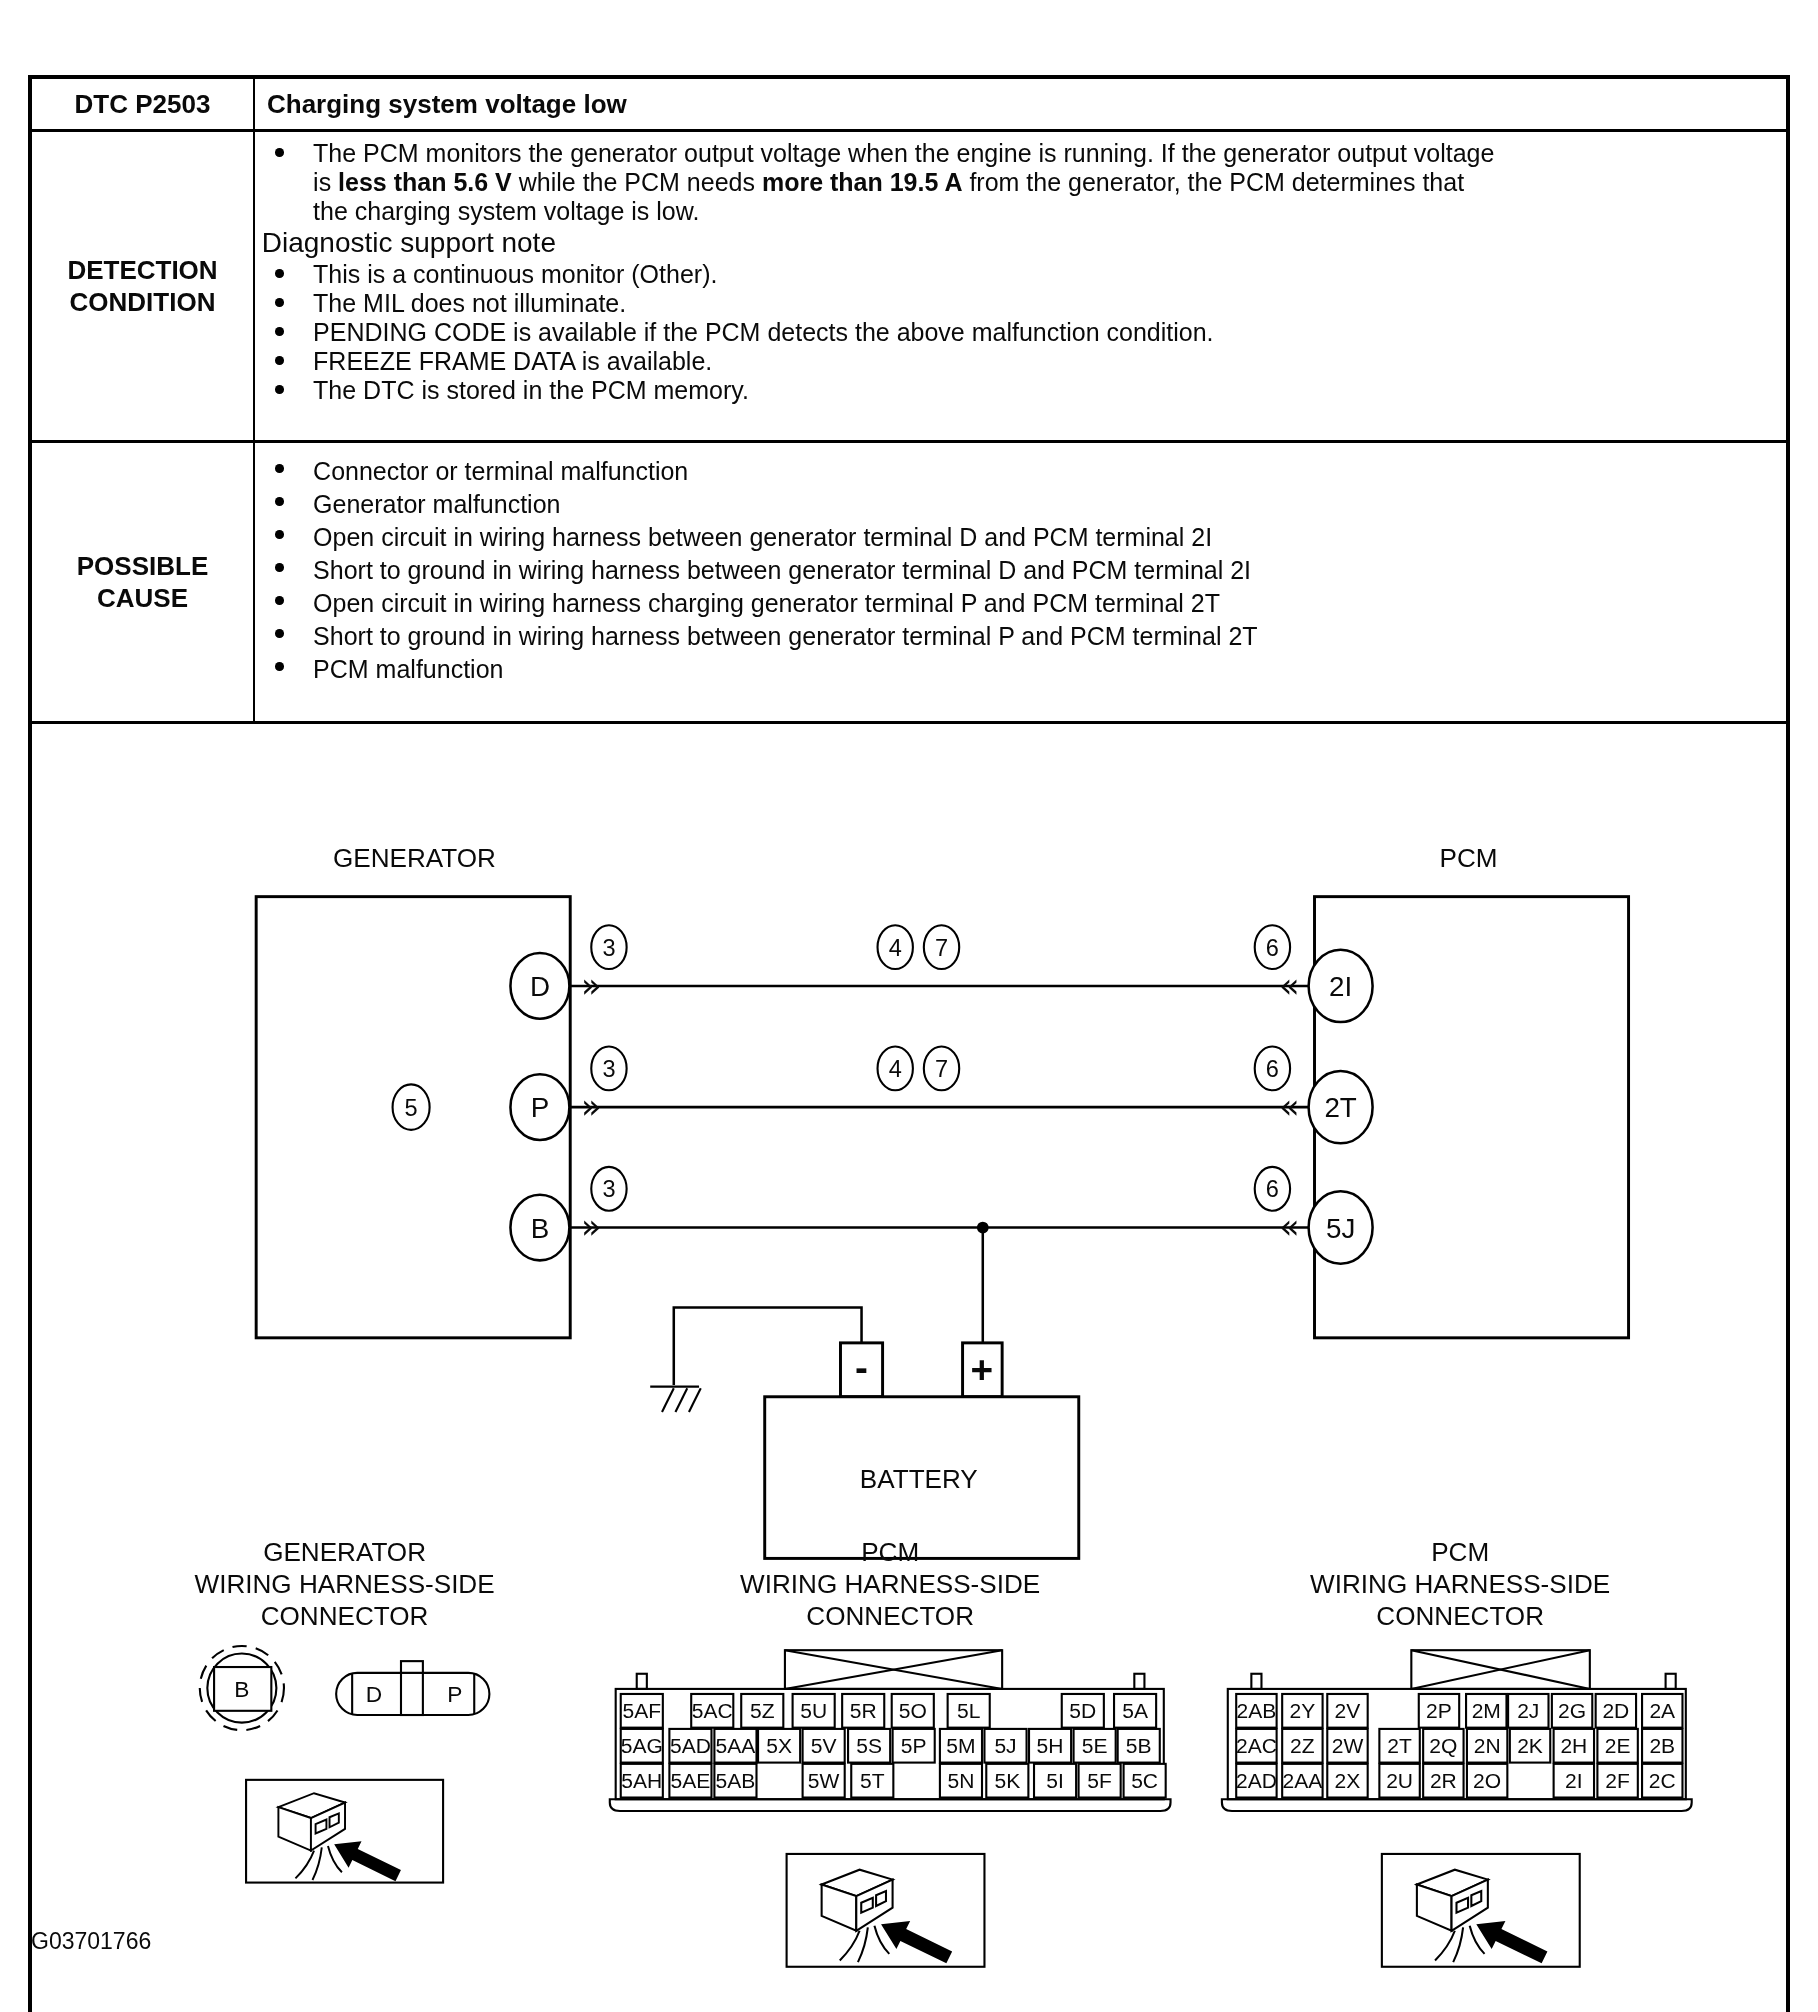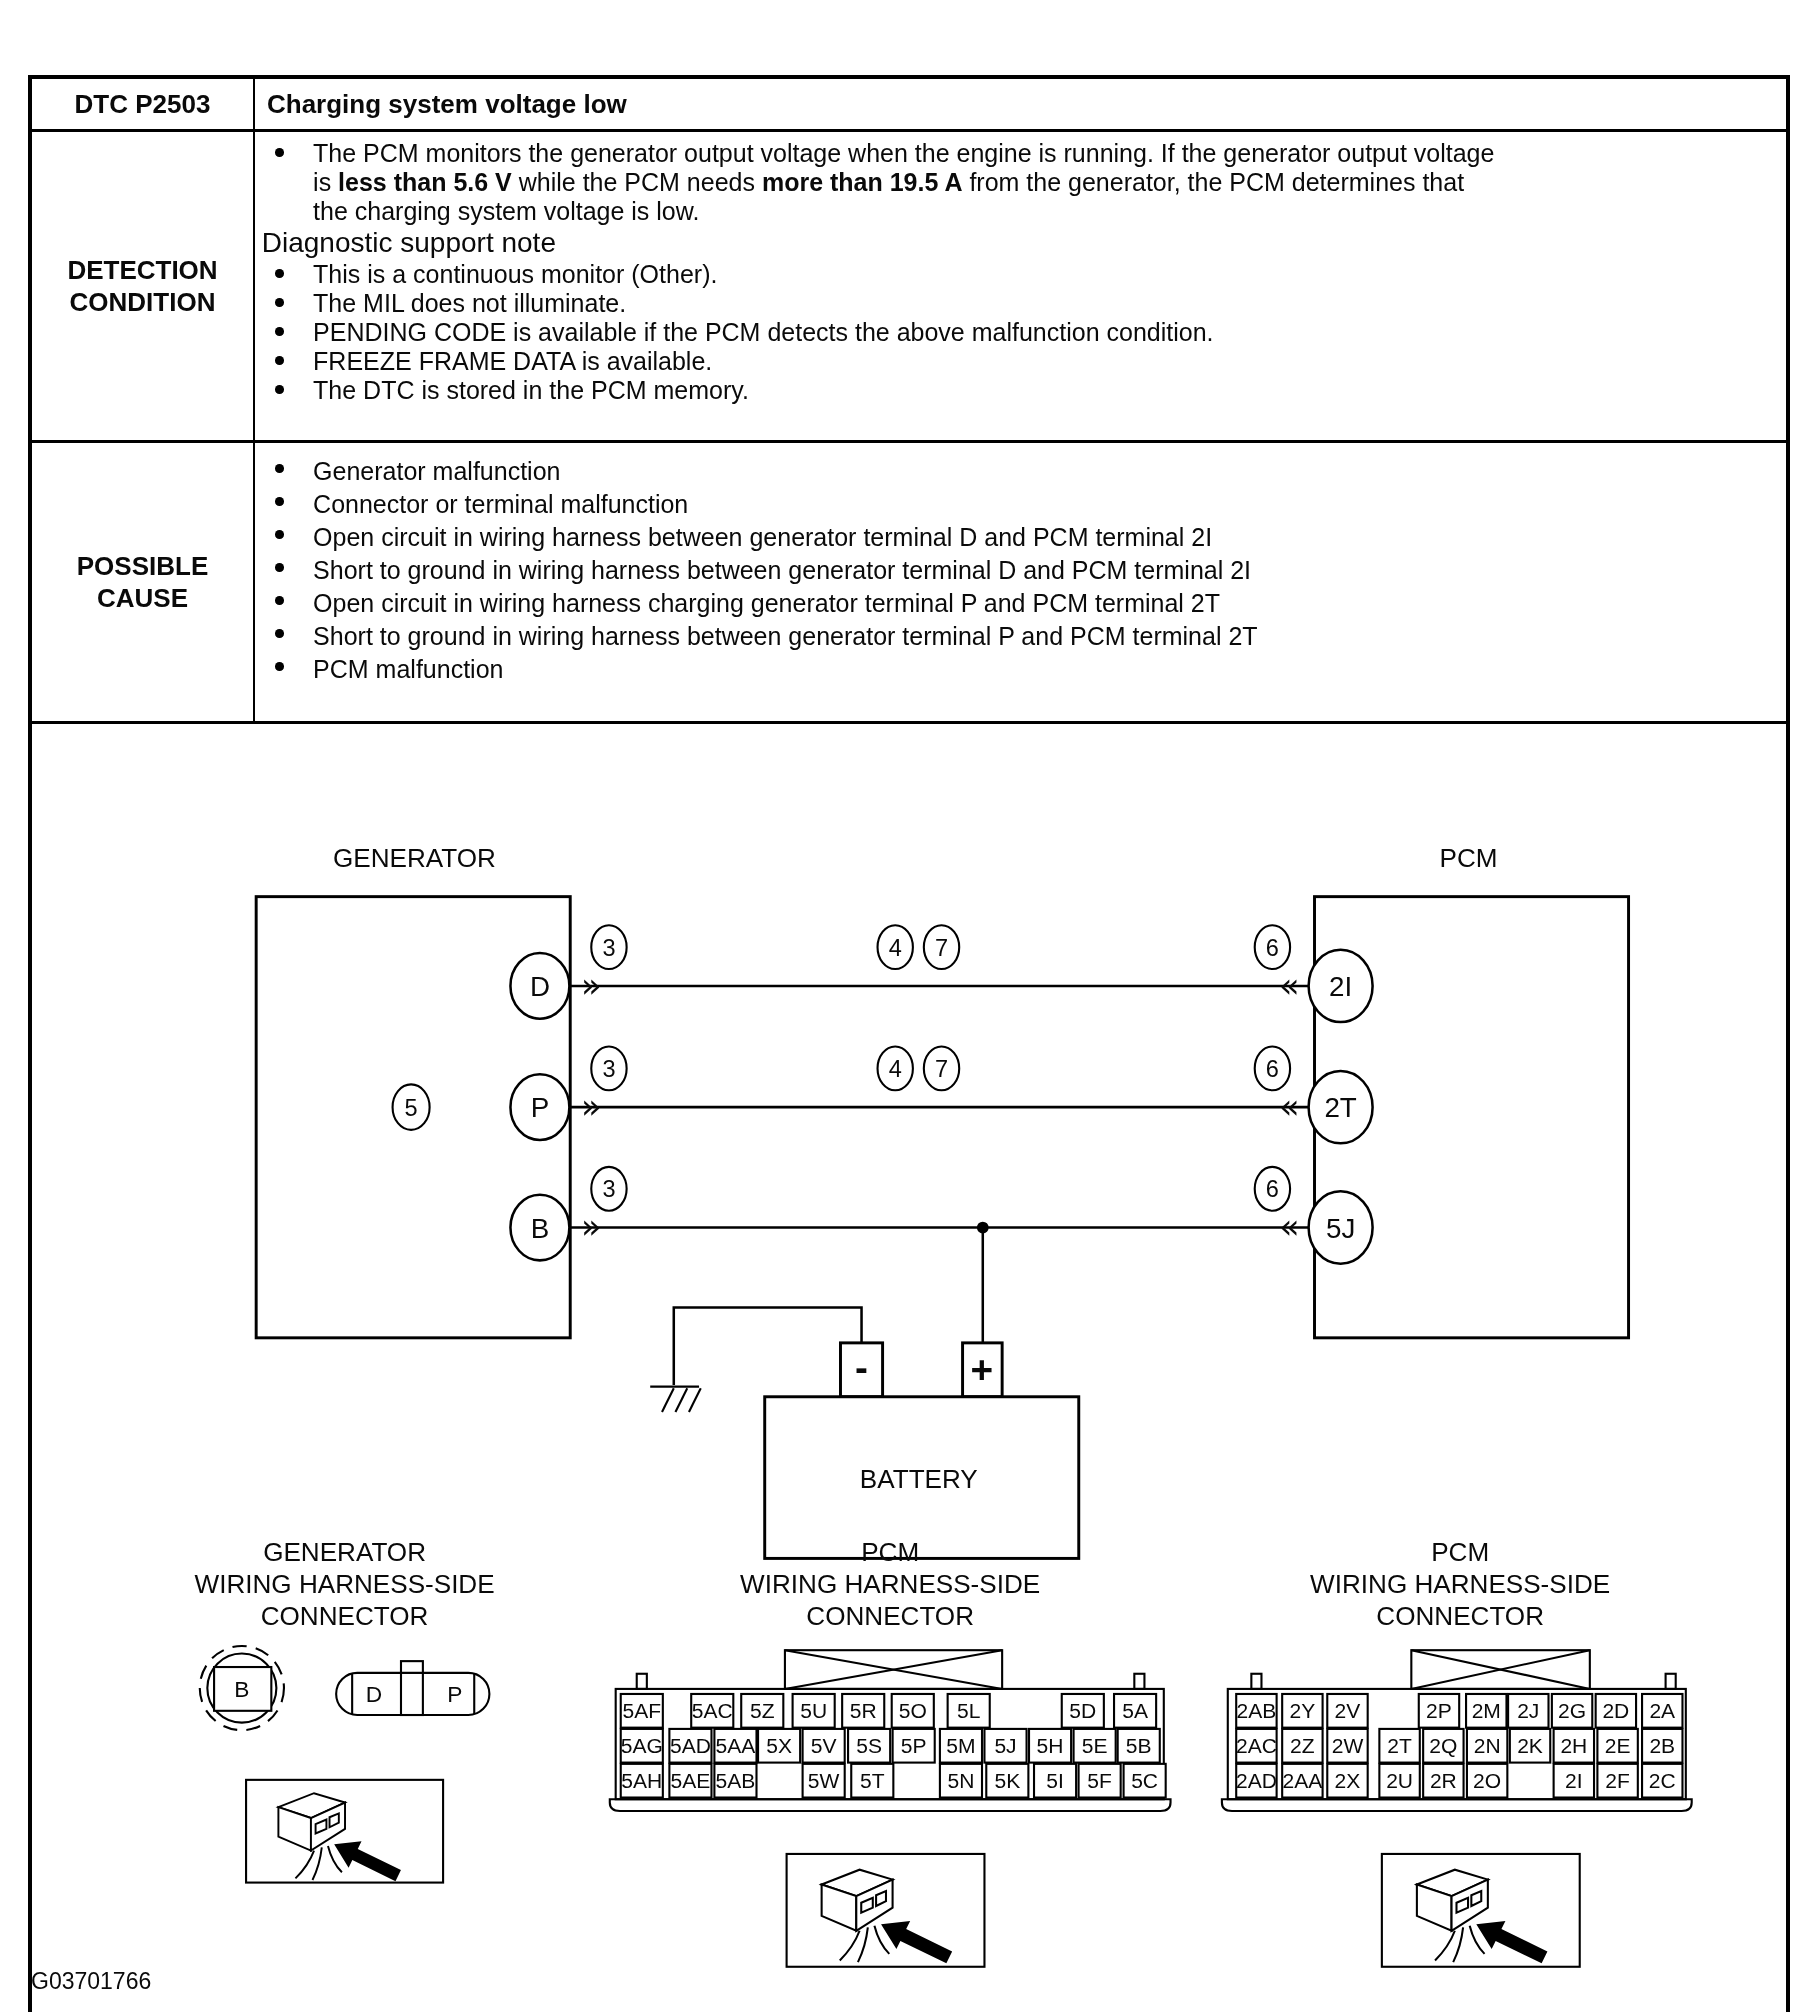--- a/index.html
+++ b/index.html
@@ -15,21 +15,21 @@
   ul.b{list-style:none;margin:0;padding:0;}
   ul.b li{position:relative;padding-left:53px;}
   ul.b li::before{content:'';position:absolute;left:15.4px;top:9.4px;width:8.6px;height:8.6px;border-radius:50%;background:#000;}
   .det li{font-size:25px;line-height:29px;}
   .det .wrapline{font-size:25px;line-height:29px;}
   .subhead{font-weight:normal;font-size:28px;line-height:34px;padding-left:1.7px;}
   .cause li{font-size:25px;line-height:33px;}
   .cause li::before{top:11px;}
   .diagramwrap{position:relative;padding-left:28px;}
   .diagramwrap svg{display:block;width:100%;height:100%;}
-  .figid{position:absolute;left:31px;top:1928px;font-size:23px;margin-top:40px;}
+  .figid{position:absolute;left:31px;top:1928px;font-size:23px;}
   
   .ln{stroke:#000;stroke-width:3;fill:none;}
   .thin{stroke:#000;stroke-width:2.5;fill:none;}
   .box{stroke:#000;stroke-width:3.5;fill:#fff;}
   .wbox{stroke:#000;stroke-width:2.5;fill:#fff;}
   .term{stroke:#000;stroke-width:3;fill:#fff;}
   .mark{stroke:#000;stroke-width:2.5;fill:#fff;}
   text{font-family:"Liberation Sans",sans-serif;fill:#0a0a0a;}
   .dlabel{font-size:31px;text-anchor:middle;}
   .tlabel{font-size:33px;text-anchor:middle;}
@@ -76,22 +76,22 @@
     </div>
   </div>
 
   <div class="trow">
     <div class="labelcell">
       <span>POSSIBLE</span>
       <span>CAUSE</span>
     </div>
     <div class="contentcell cause">
       <ul class="b" style="padding-top:5.1px;">
+        <li>Connector or terminal malfunction</li>
         <li>Generator malfunction</li>
-        <li>Connector or terminal malfunction</li>
         <li>Open circuit in wiring harness between generator terminal D and PCM terminal 2I</li>
         <li>Short to ground in wiring harness between generator terminal D and PCM terminal 2I</li>
         <li>Open circuit in wiring harness charging generator terminal P and PCM terminal 2T</li>
         <li>Short to ground in wiring harness between generator terminal P and PCM terminal 2T</li>
         <li>PCM malfunction</li>
       </ul>
     </div>
   </div>
 
   <div class="diagramwrap">

